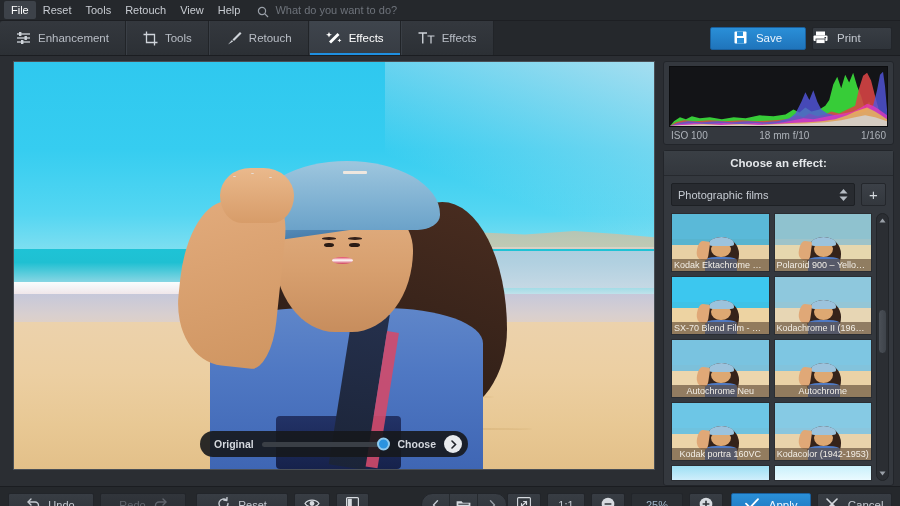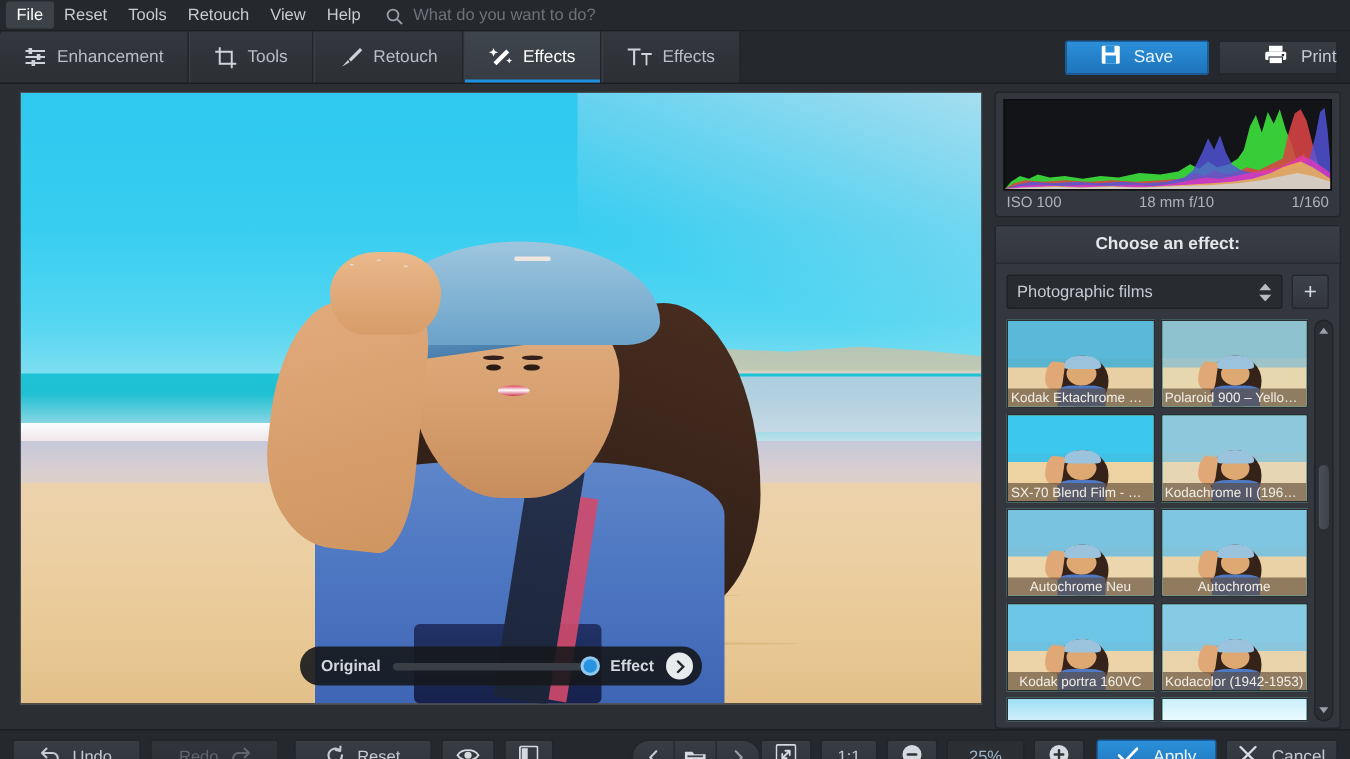--- a/index.html
+++ b/index.html
@@ -48,21 +48,21 @@
   }
   .tab svg { display: block; }
 
   .topright { margin-left: auto; display: flex; align-items: center; padding-right: 8px; gap: 0; }
   .btn-save {
     display: flex; align-items: center; justify-content: center; gap: 9px;
     width: 96px; height: 23px; background: linear-gradient(180deg,#2a8fd8 0%, #1f74bb 100%);
     color: #eaf4fd; font-size: 11.5px; border-radius: 2px; border: 1px solid #1a5f9c;
   }
   .btn-print {
-    display: flex; align-items: center; justify-content: flex-end; gap: 9px;
+    display: flex; align-items: center; justify-content: flex-start; gap: 9px;
     width: 80px; height: 23px; background: linear-gradient(180deg,#383d44 0%, #2f343a 100%);
     color: #c4c9d0; font-size: 11.5px; border-radius: 2px; border: 1px solid #22252a;
     margin-left: 6px;
   }
 
   
   .body { flex: 1 1 auto; display: flex; position: relative; background: #2b2e33; }
 
   
   .canvas-area { flex: 1 1 auto; position: relative; padding: 5px 6px 0 13px; }
@@ -360,21 +360,21 @@
             <div class="nail" style="left:42%; top:8%;"></div>
             <div class="nail" style="left:66%; top:16%;"></div>
           </div>
         </div>
 
         <div class="cmp">
           <span class="cmp-label">Original</span>
           <span class="cmp-track">
             <span class="cmp-knob"></span>
           </span>
-          <span class="cmp-label">Effect</span>
+          <span class="cmp-label">Choose</span>
           <span class="cmp-next">
             <svg width="9" height="9" viewBox="0 0 9 9">
                 <path d="M3 1 L6.5 4.5 L3 8" fill="none" stroke="#20242a" stroke-width="1.6" stroke-linecap="round"></path>
               </svg>
           </span>
         </div>
       </div>
     </div>
 
     <div class="rpanel">

